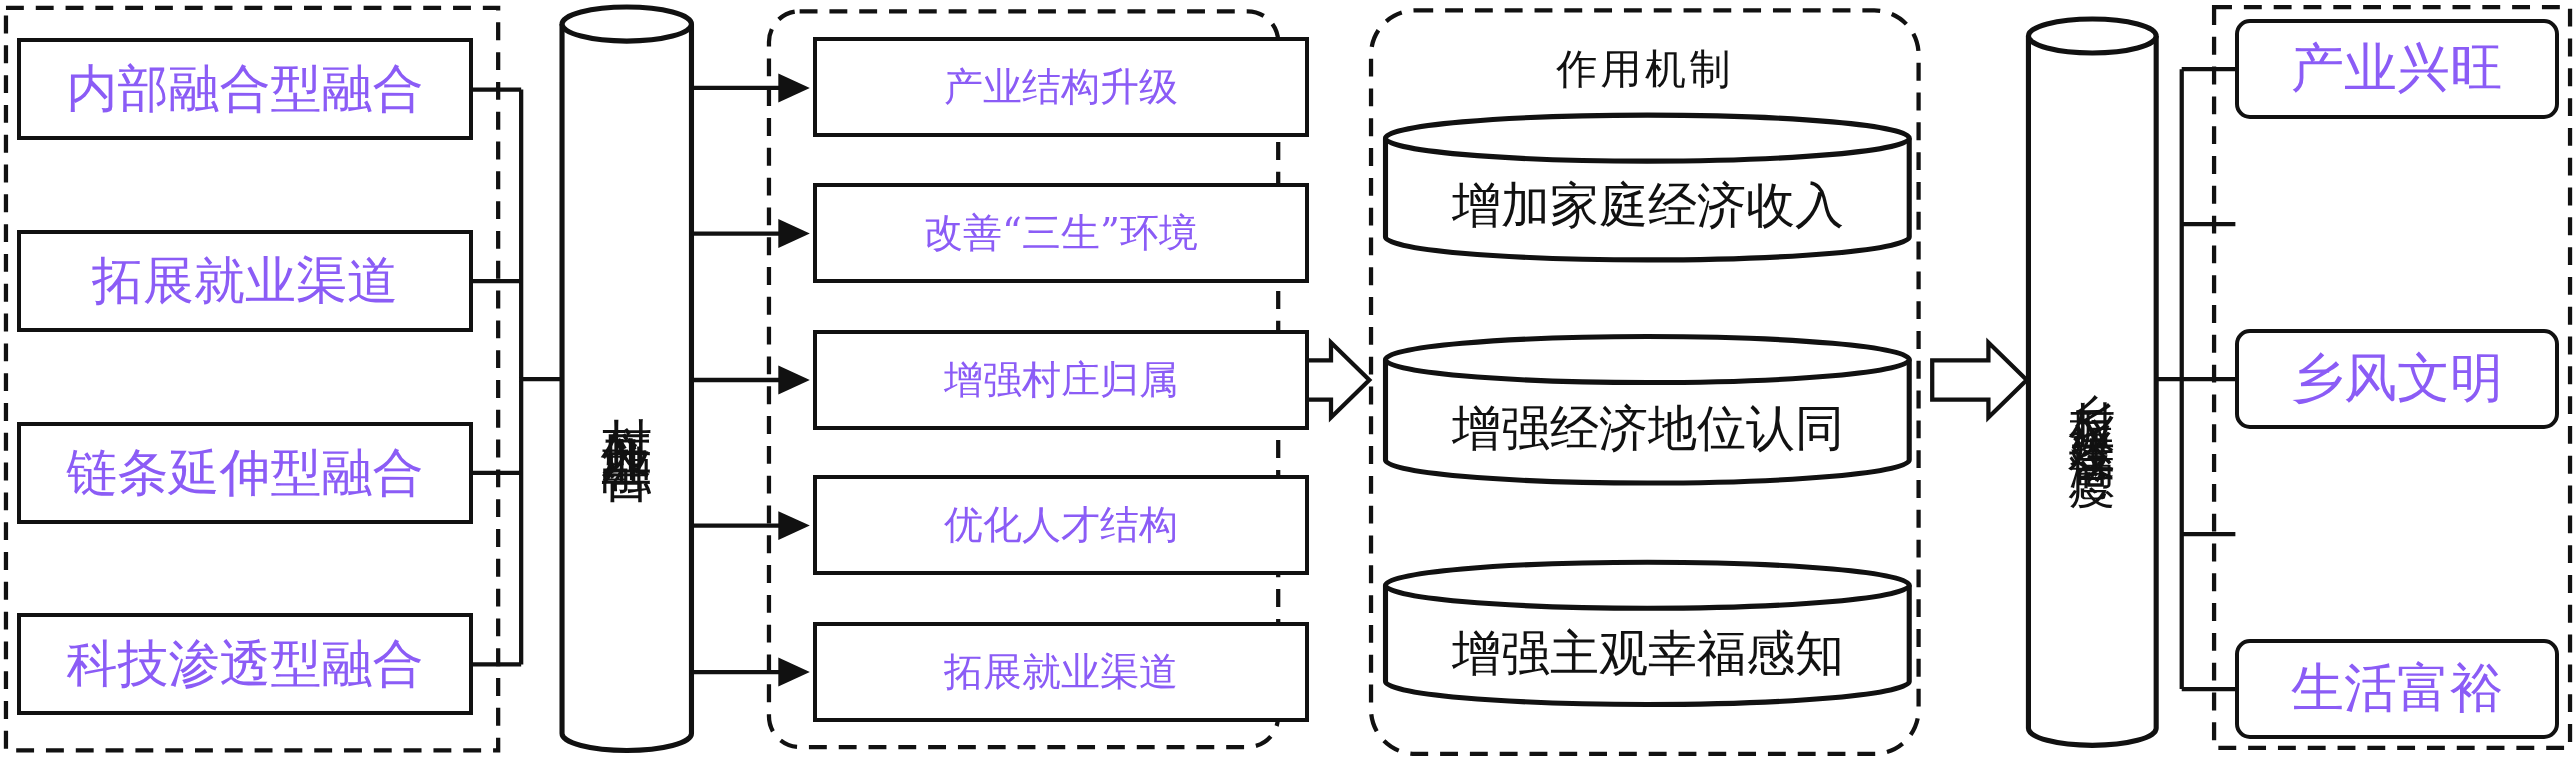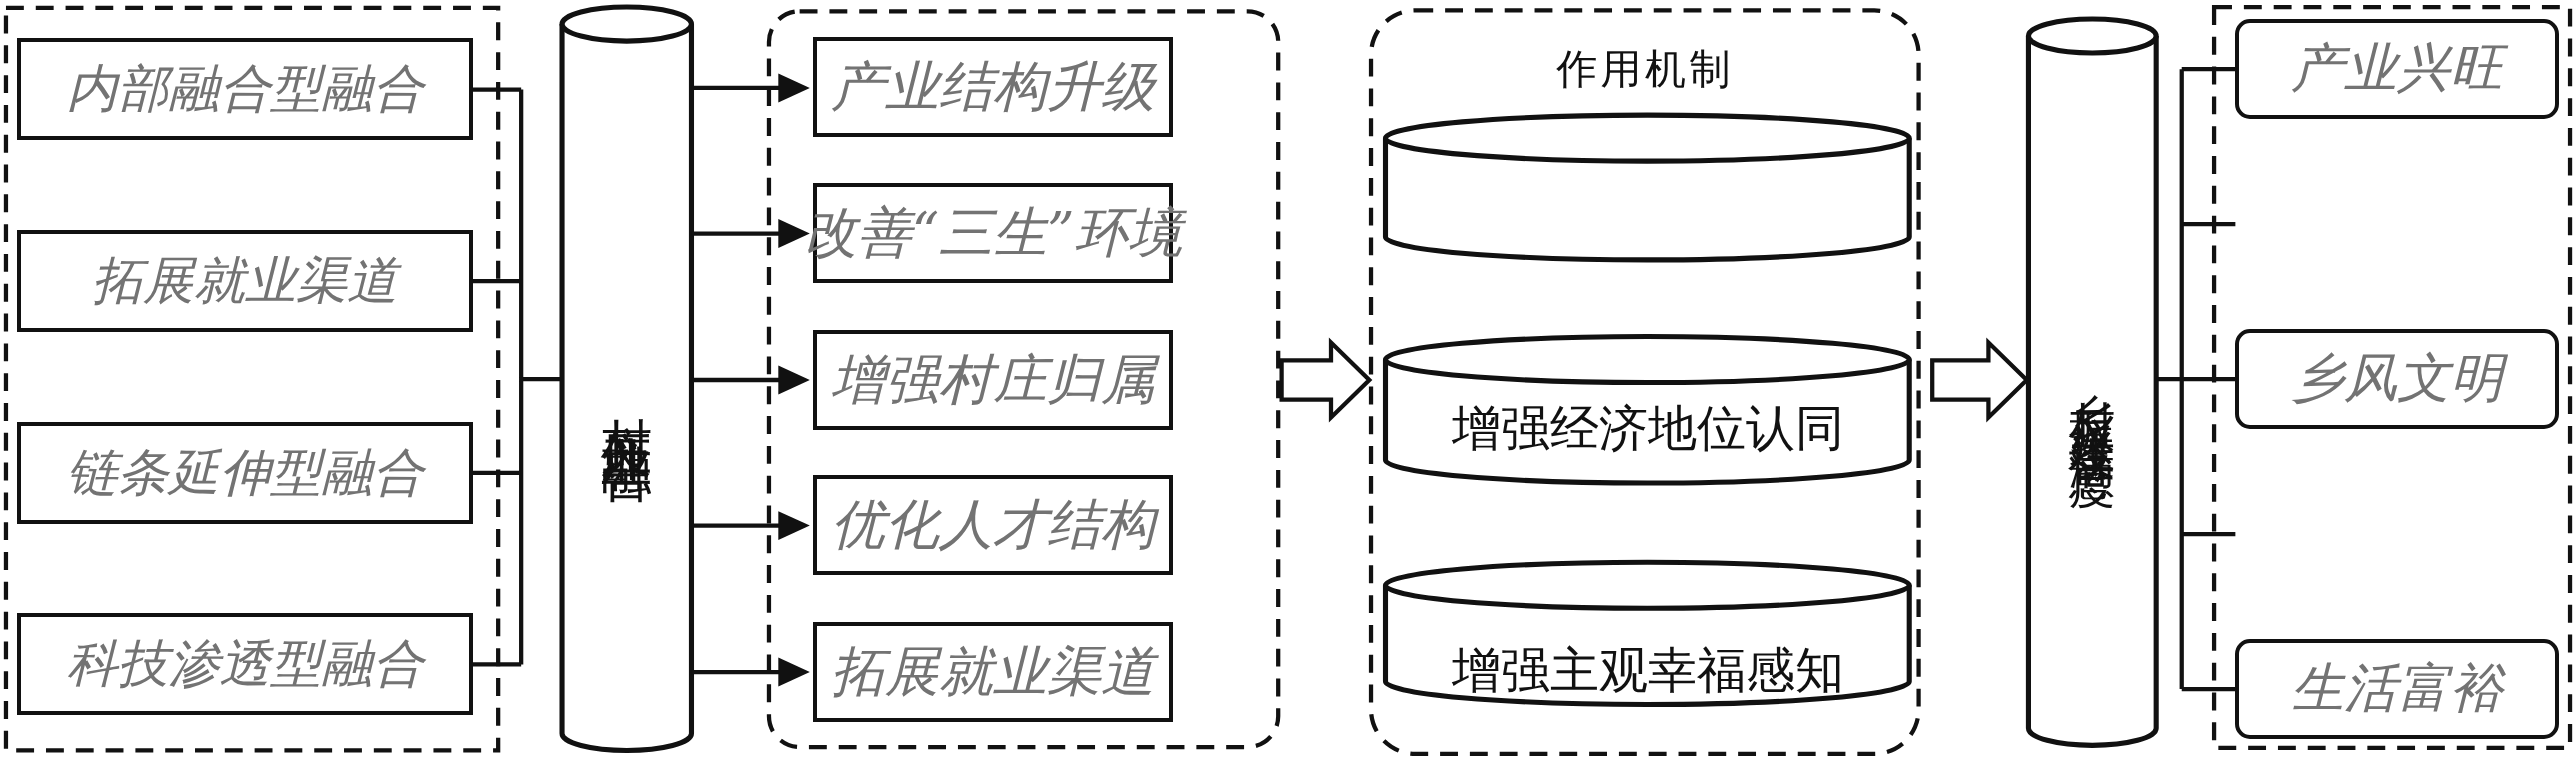--- a/index.html
+++ b/index.html
@@ -22,25 +22,24 @@
 
   .box {
     position: absolute;
     box-sizing: border-box;
     border: 4.3px solid #111111;
     background: #ffffff;
     display: flex;
     align-items: center;
     justify-content: center;
     white-space: nowrap;
-    color: #737373;
-    font-style: italic;
+    color: #8b5cf6;
   }
   .left-box  { left: 17px;   width: 456px; height: 102px; font-size: 51px; }
-  .mid-box   { left: 813px;  width: 360px; height: 100px; font-size: 54px; }
+  .mid-box   { left: 813px;  width: 496px; height: 100px; font-size: 39px; }
   .right-box { left: 2235px; width: 324px; height: 100px; font-size: 53px; border-radius: 15px; }
 
   .vlabel {
     position: absolute;
     writing-mode: vertical-rl;
     text-orientation: upright;
     display: flex;
     align-items: center;
     justify-content: center;
     white-space: nowrap;
@@ -56,21 +55,21 @@
     font-size: 41px; letter-spacing: 3.4px;
   }
   .disk-label {
     position: absolute;
     left: 1397px; width: 502px; height: 72px;
     display: flex; align-items: center; justify-content: center;
     font-size: 49px; white-space: nowrap;
   }
   .disk-label-1 { top: 170px; }
   .disk-label-2 { top: 393px; font-family: Liberation Serif, serif; }
-  .disk-label-3 { top: 618px; margin-top: 17px; }
+  .disk-label-3 { top: 618px; }
 </style>
 </head>
 <body>
 
 <div class="canvas">
 
   <svg class="shapes" width="2576" height="760" viewBox="0 0 3025 892">
 
     <g>
       <rect class="dashed" x="7" y="9" width="578" height="872"></rect>
@@ -154,20 +153,21 @@
 
   <div class="vlabel left-cyl-label">村庄产业融合</div>
 
   <div class="box mid-box" style="top:37px">产业结构升级</div>
   <div class="box mid-box" style="top:183px">改善“三生”环境</div>
   <div class="box mid-box" style="top:330px">增强村庄归属</div>
   <div class="box mid-box" style="top:475px">优化人才结构</div>
   <div class="box mid-box" style="top:622px">拓展就业渠道</div>
 
   <div class="mech-title">作用机制</div>
+  <div class="disk-label disk-label-1">增加家庭经济收入</div>
   <div class="disk-label disk-label-2">增强经济地位认同</div>
   <div class="disk-label disk-label-3">增强主观幸福感知</div>
 
   <div class="vlabel right-cyl-label">乡村振兴建设满意度</div>
 
   <div class="box right-box" style="top:19px">产业兴旺</div>
   <div class="box right-box" style="top:329px">乡风文明</div>
   <div class="box right-box" style="top:639px">生活富裕</div>
 
 </div>

